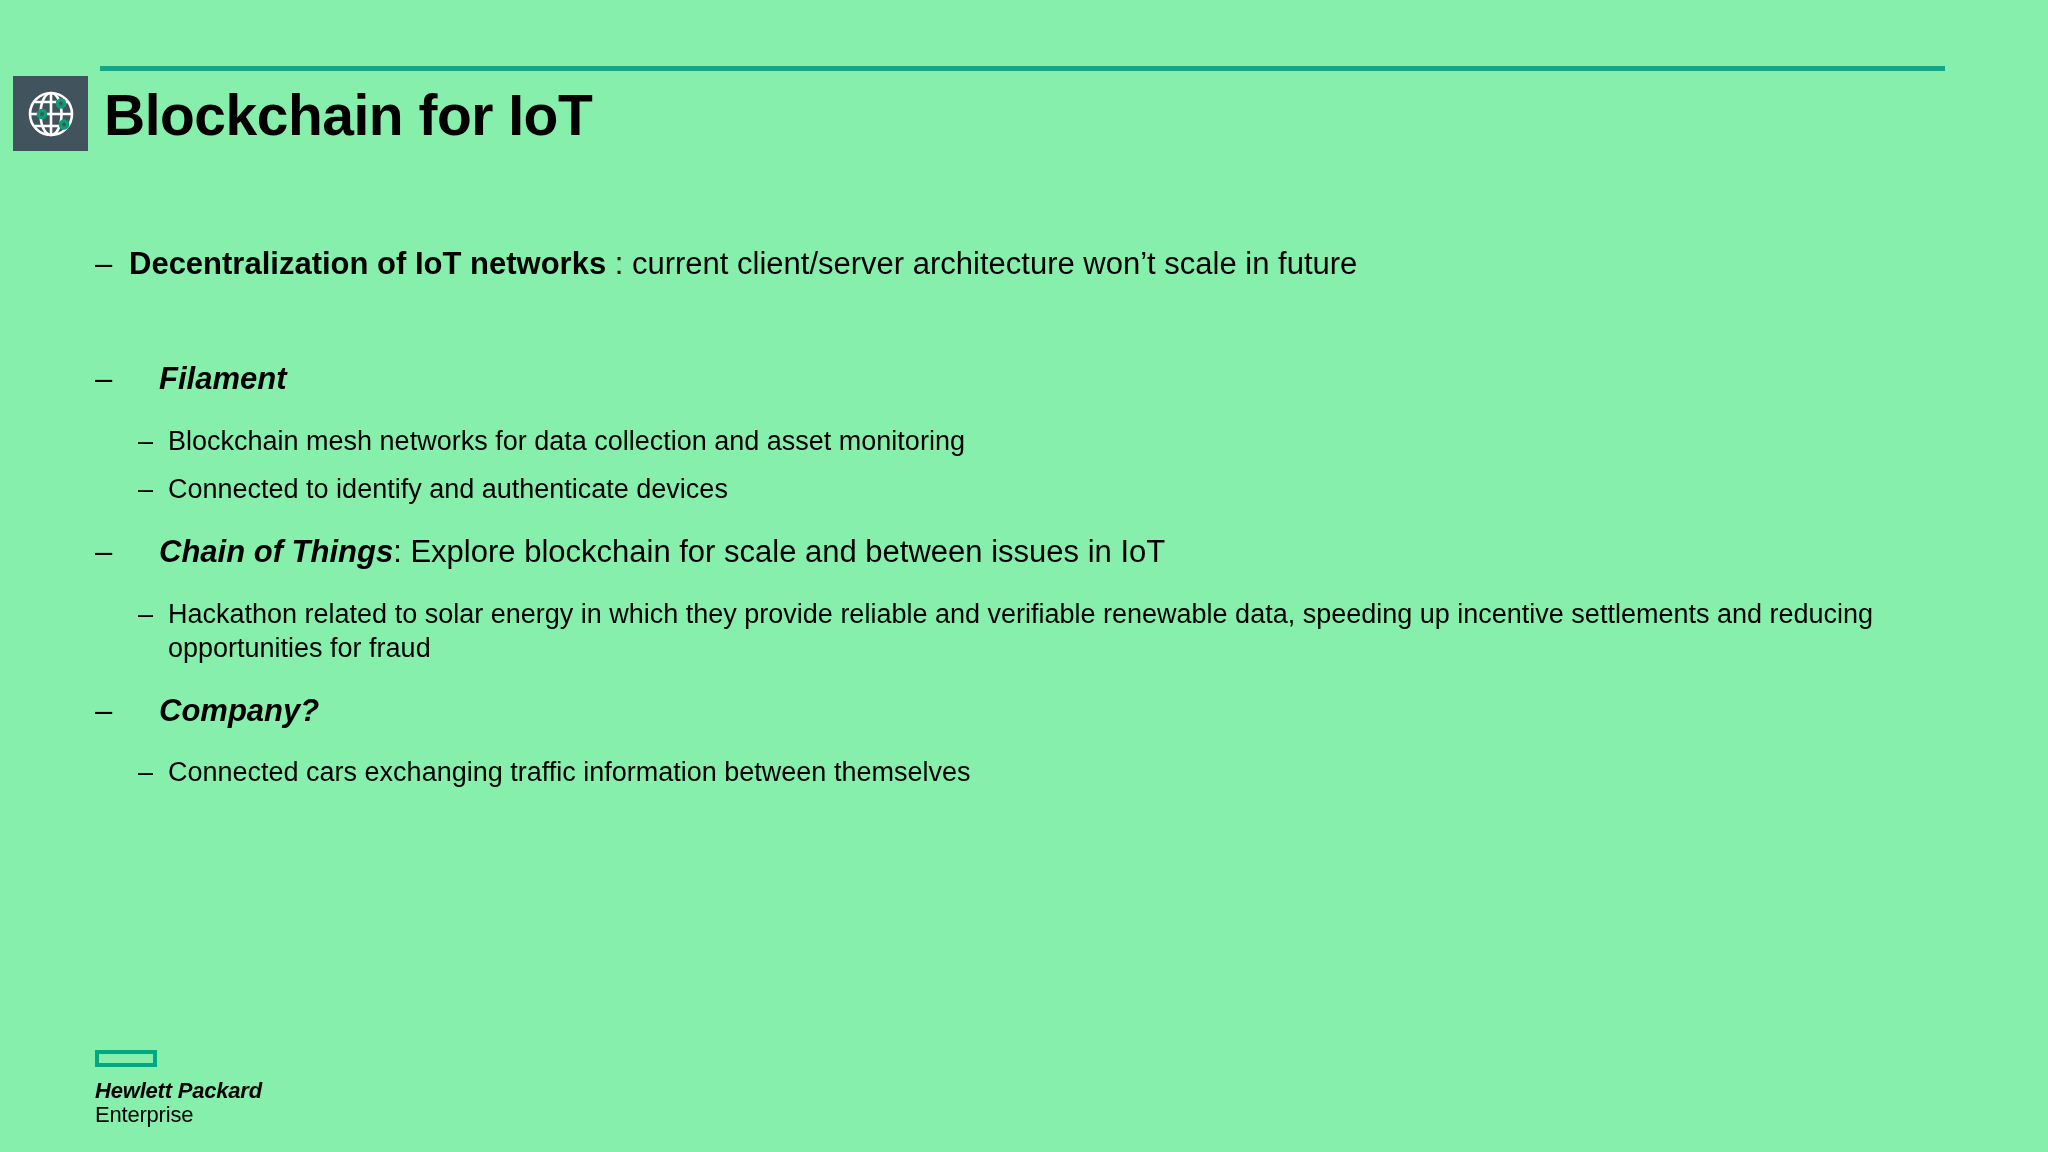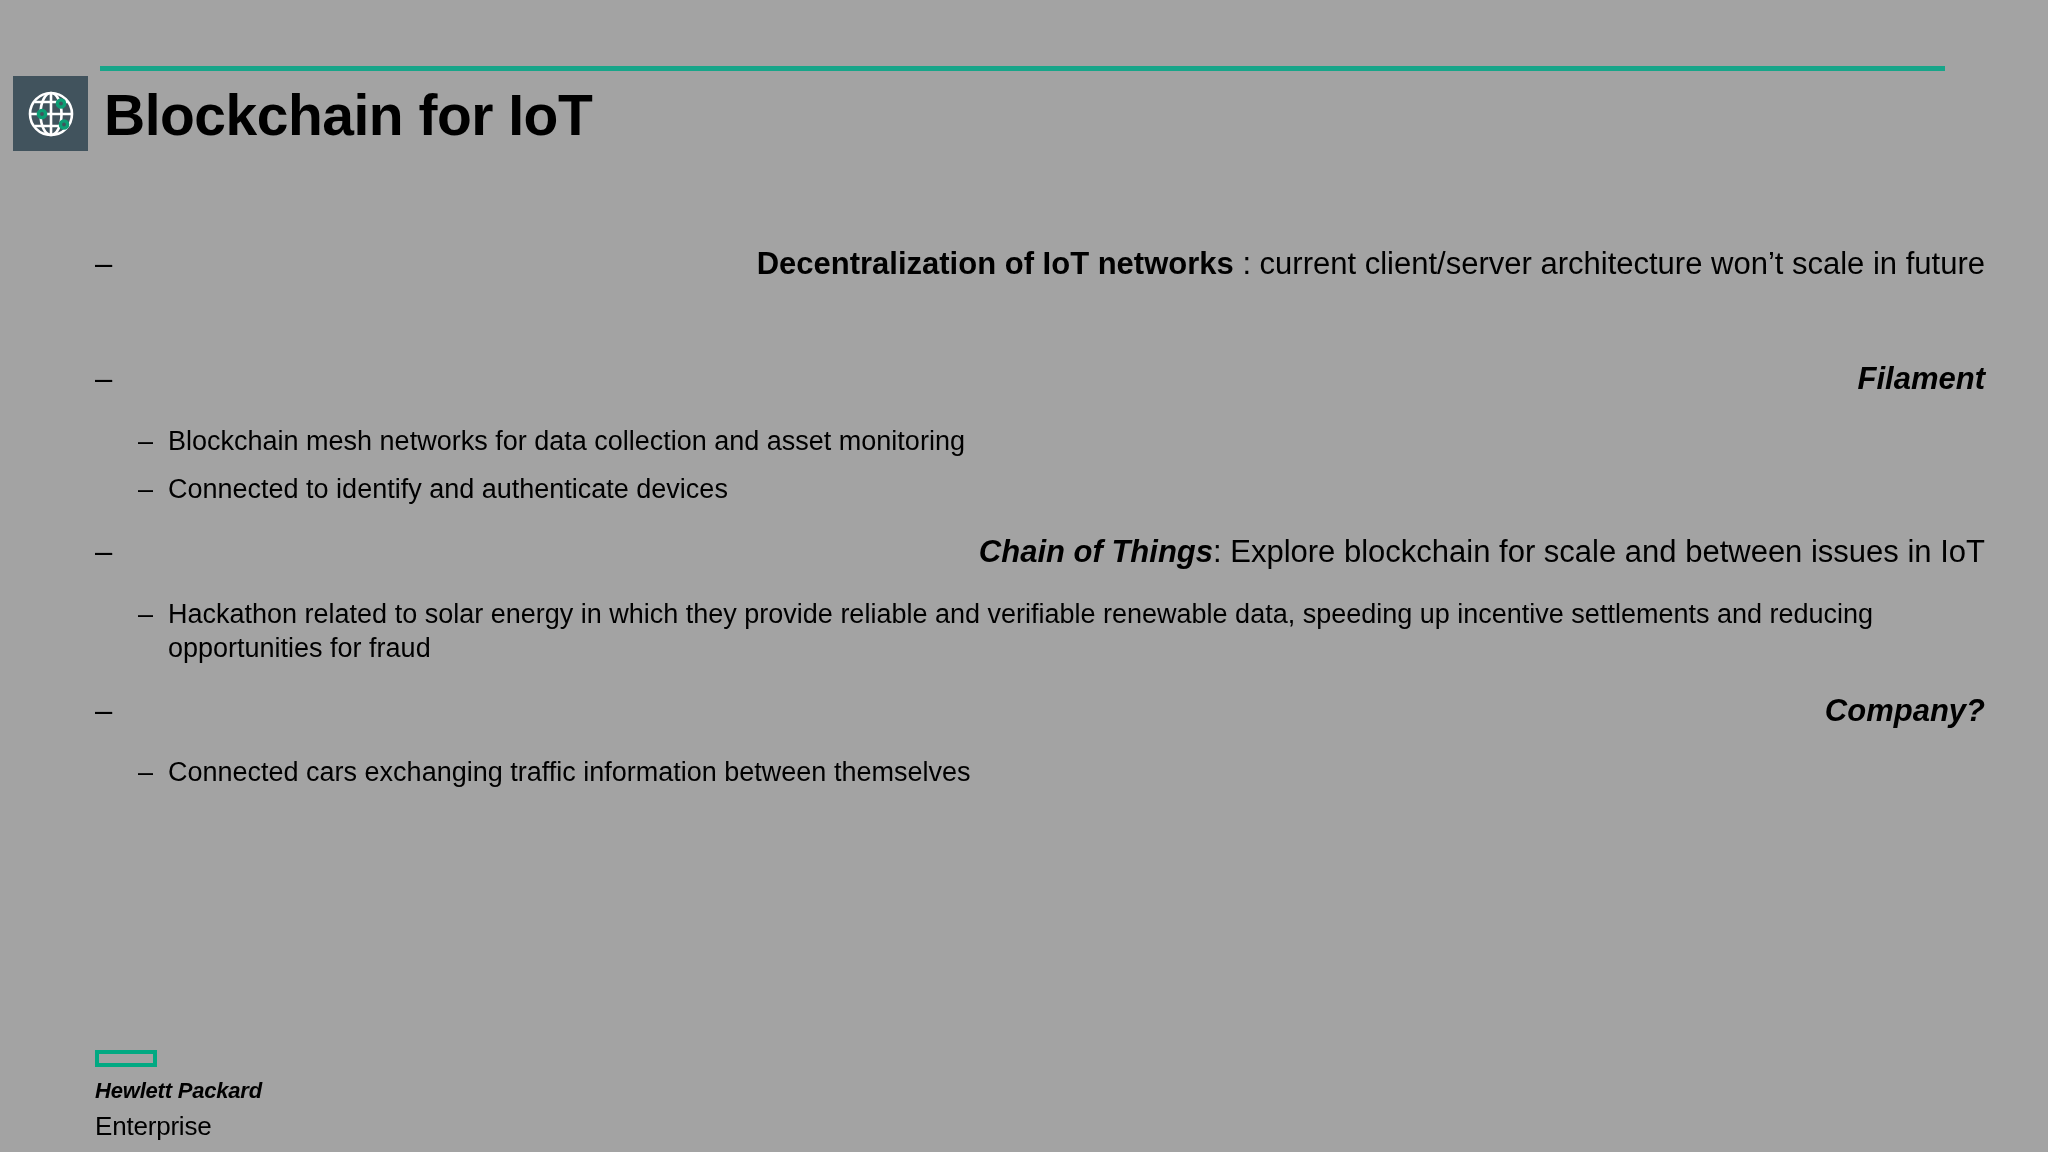--- a/index.html
+++ b/index.html
@@ -9,21 +9,21 @@
     background: #ffffff;
   }
   body {
     font-family: "Liberation Sans", sans-serif;
     color: #000000;
   }
   .slide {
     position: relative;
     width: 2048px;
     height: 1152px;
-    background: #a3a3a3;
+    background: #86efac;
     overflow: hidden;
   }
 
   
   .header-rule {
     position: absolute;
     left: 100px;
     top: 66px;
     width: 1845px;
     height: 5px;
@@ -70,21 +70,21 @@
     font-size: 31px;
     line-height: 1.22;
     color: #000000;
   }
   .lvl1 .dash {
     width: 34px;
     flex: 0 0 34px;
     font-size: 31px;
     line-height: 1.22;
   }
-  .lvl1 .txt { flex: 1 1 auto; text-align: right; }
+  .lvl1 .txt { flex: 1 1 auto; }
   .lvl1 .strong { font-weight: bold; }
   .lvl1 .strong-em { font-weight: bold; font-style: italic; margin-left: 30px; }
 
   .lvl2 {
     display: flex;
     align-items: flex-start;
     font-size: 27px;
     line-height: 1.28;
     color: #000000;
     margin-left: 43px;
@@ -117,26 +117,25 @@
   .hpe-name {
     margin-top: 12px;
     font-size: 22px;
     font-weight: bold;
     line-height: 1.08;
     letter-spacing: -0.2px;
     color: #000000;
     font-style: italic;
   }
   .hpe-sub {
-    font-size: 26px;
+    font-size: 22px;
     font-weight: normal;
     line-height: 1.08;
     letter-spacing: -0.2px;
     color: #000000;
-    margin-top: 9px;
   }
 </style>
 </head>
 <body>
 
 <div class="slide">
 
   <div class="header-rule"></div>
 
   <div class="title-icon">

